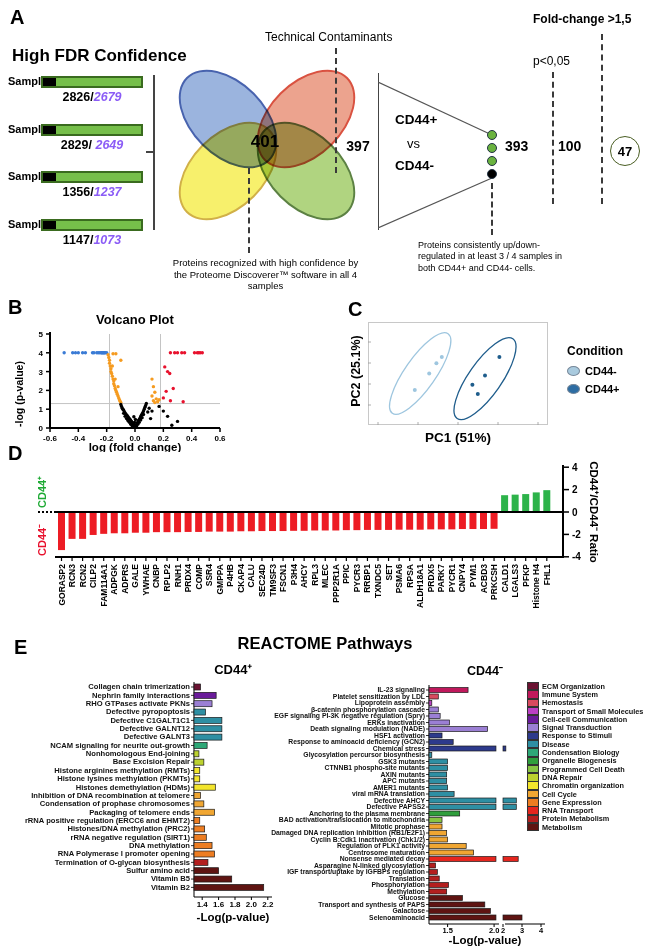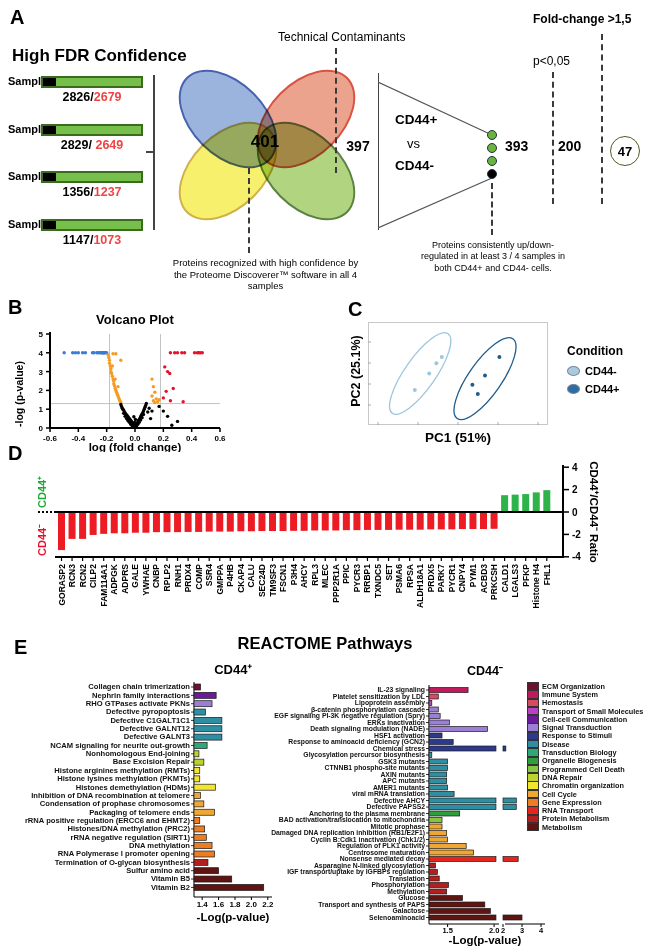--- a/index.html
+++ b/index.html
@@ -14,21 +14,21 @@
   .cap{font-size:9.5px;line-height:1.22;text-align:center;}
   .venn-e{position:absolute;width:114px;height:70px;border-radius:50%;
           mix-blend-mode:multiply;opacity:.85;border:2px solid;}
   .sample-row{position:absolute;left:0;width:170px;height:44px;}
   .sample-name{position:absolute;left:8px;top:5px;font-size:11px;font-weight:bold;}
   .sample-bar{position:absolute;left:41px;top:6px;width:102px;height:12px;
               background:#76bf4a;border:2px solid #3a6b1f;box-sizing:border-box;}
   .sample-bar .blk{position:absolute;left:0;top:0;height:100%;width:13px;background:#000;}
   .sample-counts{position:absolute;left:36px;top:20px;width:112px;text-align:center;
                  font-size:12.5px;font-weight:bold;white-space:pre;}
-  .cgreen{color:#ef4444;}
+  .cgreen{color:#8b5cf6;font-style:italic;}
   .dot{position:absolute;width:10px;height:10px;border-radius:50%;border:1px solid #234;box-sizing:border-box;}
   .circle47{position:absolute;left:610px;top:136px;width:30px;height:30px;border:1.6px solid #4a5e23;
             border-radius:50%;line-height:30px;text-align:center;font-size:13px;font-weight:bold;box-sizing:border-box;}
   .legend-row{display:flex;align-items:center;height:8.3px;}
   .legend-sw{width:10px;height:6.5px;border:0.5px solid #333;margin-right:3px;flex:0 0 auto;}
   .legend-tx{font-size:7.3px;font-weight:bold;white-space:nowrap;color:#111;}
   svg text{font-family:"Liberation Sans",sans-serif;}
 </style>
 </head>
 <body>
@@ -74,21 +74,21 @@
   <div class="abs" style="left:146px;top:151px;width:7px;height:2px;background:#444;"></div>
 
   <div class="abs" style="left:163px;top:72px;width:204px;height:156px;">
     <div class="venn-e" style="left:6px;top:10px;background:#8aa7d8;border-color:#2847a0;transform:rotate(45deg);"></div>
     <div class="venn-e" style="left:84px;top:10px;background:#e9937a;border-color:#d3331f;transform:rotate(-45deg);"></div>
     <div class="venn-e" style="left:6px;top:62px;background:#f6ee52;border-color:#c9a227;transform:rotate(-45deg);"></div>
     <div class="venn-e" style="left:84px;top:62px;background:#a2cd6a;border-color:#3f6b22;transform:rotate(45deg);"></div>
   </div>
   <div class="abs b center" style="left:225px;top:132px;width:80px;font-size:17px;">401</div>
 
-  <div class="abs" style="left:265px;top:30px;font-size:12px;margin-left:13px;">Technical Contaminants</div>
+  <div class="abs" style="left:265px;top:30px;font-size:12px;">Technical Contaminants</div>
   <div class="abs dashv" style="left:335px;top:48px;height:125px;"></div>
   <div class="abs dashv" style="left:248px;top:168px;height:85px;"></div>
   <div class="abs cap" style="left:168px;top:257px;width:195px;">Proteins recognized with high confidence by the Proteome Discoverer™ software in all 4 samples</div>
 
   <div class="abs b center" style="left:340px;top:138px;width:36px;font-size:14px;">397</div>
 
   <div class="abs solidv" style="left:378px;top:73px;height:157px;border-left-width:1.5px;"></div>
   <svg class="abs" style="left:378px;top:70px;" width="120" height="170">
     <line x1="0" y1="12" x2="114" y2="65" stroke="#555" stroke-width="1.2"></line>
     <line x1="0" y1="158" x2="114" y2="108" stroke="#555" stroke-width="1.2"></line>
@@ -96,26 +96,26 @@
   <div class="abs b" style="left:395px;top:112px;font-size:13.5px;">CD44+</div>
   <div class="abs" style="left:407px;top:136px;font-size:13px;">vs</div>
   <div class="abs b" style="left:395px;top:158px;font-size:13.5px;">CD44-</div>
 
   <div class="dot" style="left:487px;top:130px;background:#6ab33f;"></div>
   <div class="dot" style="left:487px;top:143px;background:#6ab33f;"></div>
   <div class="dot" style="left:487px;top:156px;background:#6ab33f;"></div>
   <div class="dot" style="left:487px;top:169px;background:#000;"></div>
 
   <div class="abs dashv" style="left:491px;top:183px;height:52px;"></div>
-  <div class="abs" style="left:418px;top:240px;width:150px;font-size:9px;line-height:1.25;text-align:center;">Proteins consistently up/down-regulated in at least 3 / 4 samples in both CD44+ and CD44- cells.</div>
+  <div class="abs" style="left:418px;top:240px;width:150px;font-size:9px;line-height:1.25;text-align:left;">Proteins consistently up/down-regulated in at least 3 / 4 samples in both CD44+ and CD44- cells.</div>
 
   <div class="abs b" style="left:505px;top:138px;font-size:14px;">393</div>
   <div class="abs dashv" style="left:552px;top:72px;height:132px;"></div>
   <div class="abs" style="left:533px;top:54px;font-size:12px;">p&lt;0,05</div>
-  <div class="abs b" style="left:558px;top:138px;font-size:14px;">200</div>
+  <div class="abs b" style="left:558px;top:138px;font-size:14px;">100</div>
   <div class="abs dashv" style="left:601px;top:34px;height:170px;"></div>
   <div class="circle47">47</div>
 
   <div class="abs plabel" style="left:8px;top:296px;">B</div>
   <svg class="abs" style="left:12px;top:312px;" width="230" height="140" id="volcano">
       <text x="123" y="12" font-size="13" text-anchor="middle" font-weight="bold" fill="#000">Volcano Plot</text>
       <line x1="97.50139999999999" y1="22" x2="97.50139999999999" y2="116" stroke="#c4c4c4" stroke-width="1"></line>
       <line x1="148.5026" y1="22" x2="148.5026" y2="116" stroke="#c4c4c4" stroke-width="1"></line>
       <line x1="38" y1="91.56" x2="208" y2="91.56" stroke="#c4c4c4" stroke-width="1"></line>
       <line x1="38" y1="116" x2="208" y2="116" stroke="#000" stroke-width="2"></line>
@@ -737,21 +737,21 @@
       <div class="legend-row">
         <span class="legend-sw" style="background: rgb(45, 58, 140);"></span>
         <span class="legend-tx">Response to Stimuli</span>
       </div>
       <div class="legend-row">
         <span class="legend-sw" style="background: rgb(46, 143, 163);"></span>
         <span class="legend-tx">Disease</span>
       </div>
       <div class="legend-row">
         <span class="legend-sw" style="background: rgb(46, 168, 119);"></span>
-        <span class="legend-tx">Transduction Biology</span>
+        <span class="legend-tx">Condensation Biology</span>
       </div>
       <div class="legend-row">
         <span class="legend-sw" style="background: rgb(47, 158, 60);"></span>
         <span class="legend-tx">Organelle Biogenesis</span>
       </div>
       <div class="legend-row">
         <span class="legend-sw" style="background: rgb(134, 196, 67);"></span>
         <span class="legend-tx">Programmed Cell Death</span>
       </div>
       <div class="legend-row">

